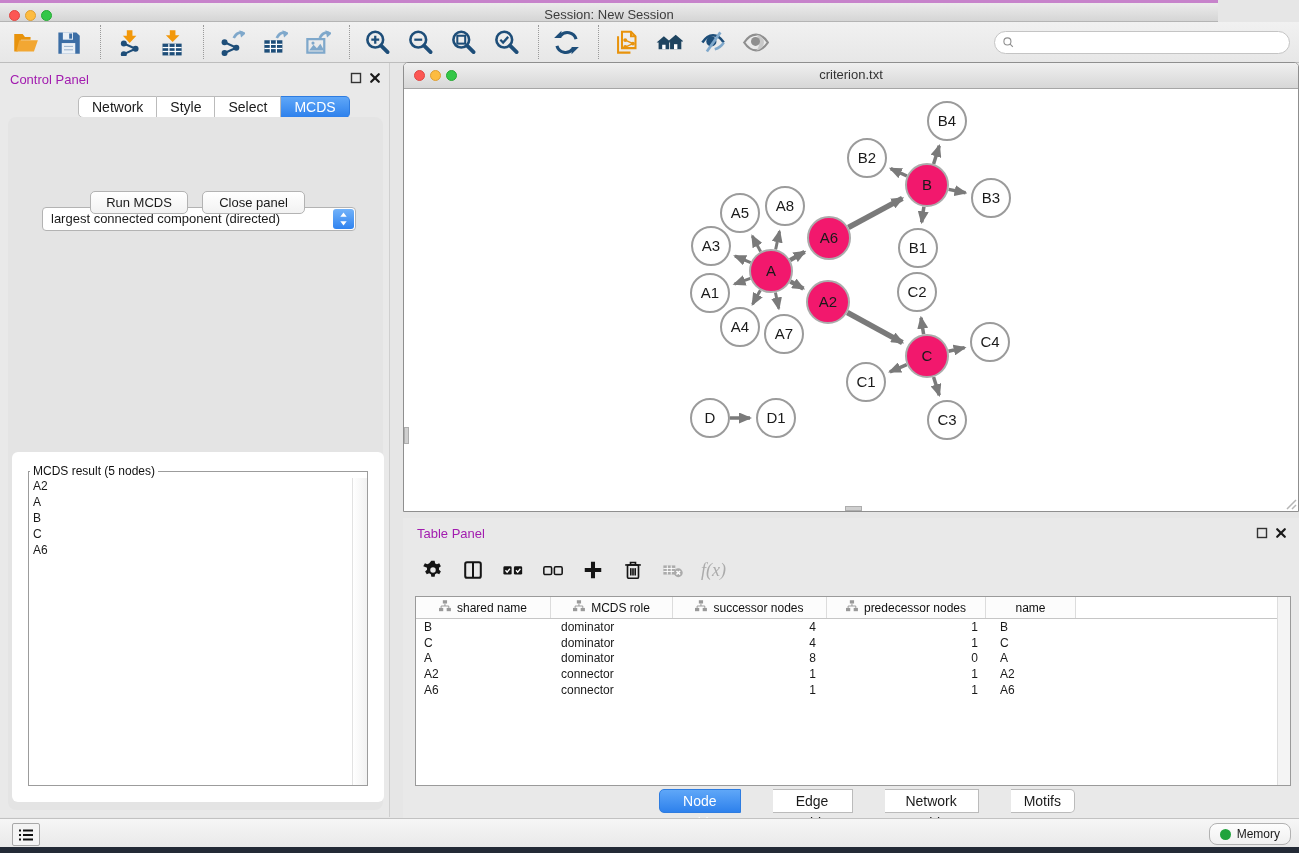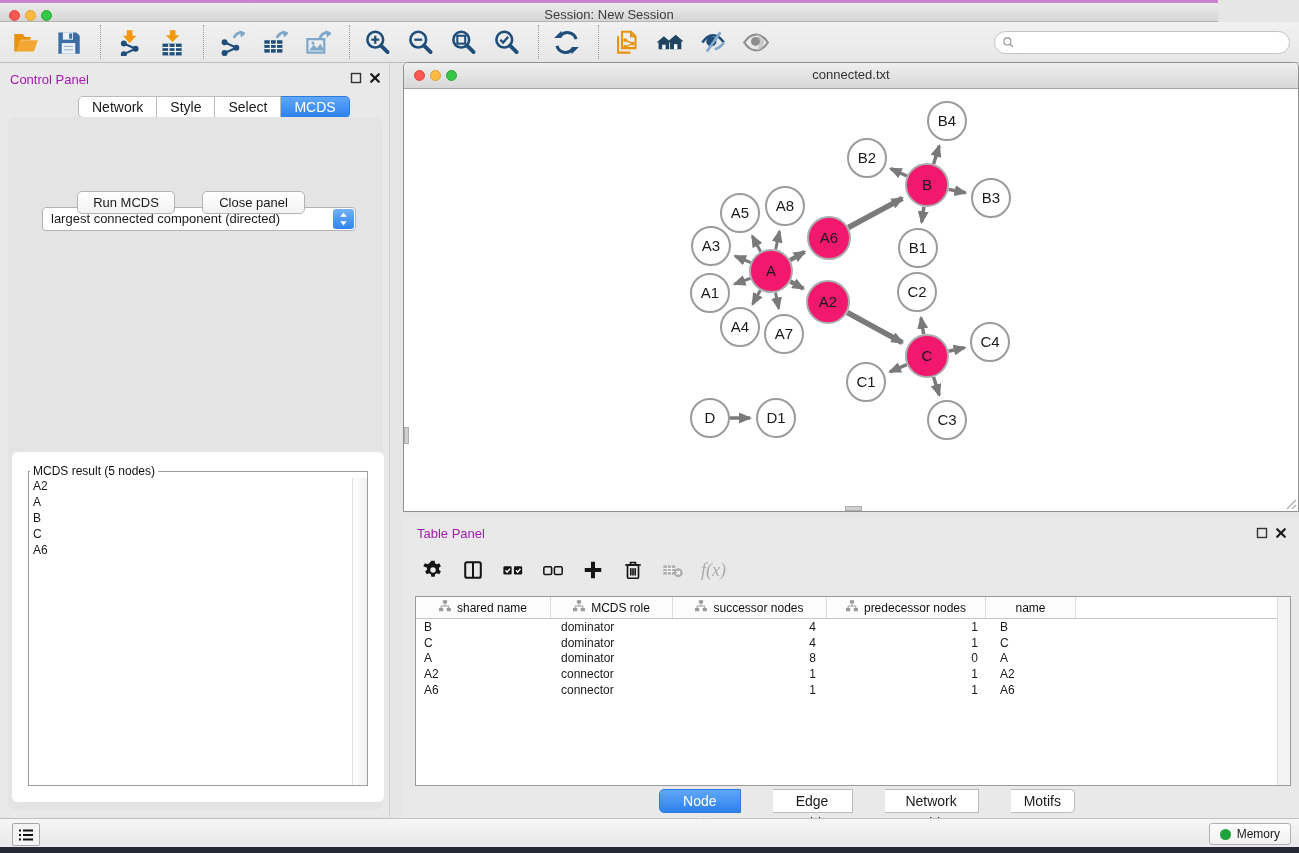--- a/index.html
+++ b/index.html
@@ -99,21 +99,21 @@
     background:#F4F4F4;border-left:1px solid #DDD;}
   .tp-tabs{position:absolute;left:50%;transform:translateX(-50%);top:271px;display:flex;}
   .tp-tabs .seg-tab{height:22px;line-height:22px;margin-left:32px;}
 
   
   .statusbar{position:absolute;left:0;top:818px;width:1299px;height:29px;
     background:linear-gradient(#F6F6F6,#E9E9E9);border-top:1px solid #C2C2C2;box-sizing:border-box;}
   .list-btn{position:absolute;left:12px;top:4px;width:26px;height:21px;background:#F4F4F4;
     border:1px solid #A8A8A8;border-radius:2px;display:flex;align-items:center;justify-content:center;}
   .memory-btn{position:absolute;right:8px;top:4px;height:22px;background:linear-gradient(#FDFDFD,#F0F0F0);
-    border:1px solid #B2B2B2;border-radius:3px;display:flex;align-items:center;gap:6px;
+    border:1px solid #B2B2B2;border-radius:8px;display:flex;align-items:center;gap:6px;
     padding:0 10px;font-size:12px;box-sizing:border-box;}
   .mem-dot{width:11px;height:11px;border-radius:50%;background:#1FA33C;}
   .desktop-strip{position:absolute;left:0;top:847px;width:1299px;height:6px;background:#232A36;}
 </style>
 </head>
 <body>
 
 <div class="titlebar">
   <span class="tl red" style="left:9px"></span>
   <span class="tl yel" style="left:25px"></span>
@@ -313,21 +313,21 @@
   <div class="cp-content">
     <div class="opt-select">
       <span>largest connected component (directed)</span>
       <span class="opt-stepper">
         <svg viewBox="0 0 21 20">
             <path d="M10.5 3.5l3.2 4.2H7.3z" fill="#fff"></path>
             <path d="M10.5 16.5l3.2-4.2H7.3z" fill="#fff"></path>
           </svg>
       </span>
     </div>
-    <div class="cp-btn" style="left:69px;top:74px;width:98px">Run MCDS</div>
+    <div class="cp-btn" style="left:82px;top:74px;width:98px">Run MCDS</div>
     <div class="cp-btn" style="left:194px;top:74px;width:103px">Close panel</div>
 
     <div class="result-card">
       <fieldset class="result-fieldset">
         <legend>MCDS result (5 nodes)</legend>
         <div class="result-list">
             <div class="result-item">A2</div>
             <div class="result-item">A</div>
             <div class="result-item">B</div>
             <div class="result-item">C</div>
@@ -337,21 +337,21 @@
       </fieldset>
     </div>
   </div>
 </div>
 
 <div class="network-window">
   <div class="nw-titlebar">
     <span class="tl red" style="left:10px"></span>
     <span class="tl yel" style="left:26px"></span>
     <span class="tl grn" style="left:42px"></span>
-    <div class="nw-title">connected.txt</div>
+    <div class="nw-title">criterion.txt</div>
   </div>
   <div class="nw-canvas">
     <svg id="graph" width="894" height="422">
         <defs>
           <marker id="arr" markerUnits="userSpaceOnUse" markerWidth="13" markerHeight="11" refX="11" refY="5.5" orient="auto">
             <path d="M0 0L13 5.5L0 11z" fill="#7A7A7A"></path>
           </marker>
         </defs>
         <line x1="356.6297000338812" y1="162.5975032891971" x2="348.25580905086764" y2="146.93022338549432" stroke="#7A7A7A" stroke-width="3" marker-end="url(#arr)"></line>
         <line x1="371.63223367079195" y1="160.49320081418014" x2="375.5255420254277" y2="142.41712631051436" stroke="#7A7A7A" stroke-width="3" marker-end="url(#arr)"></line>

